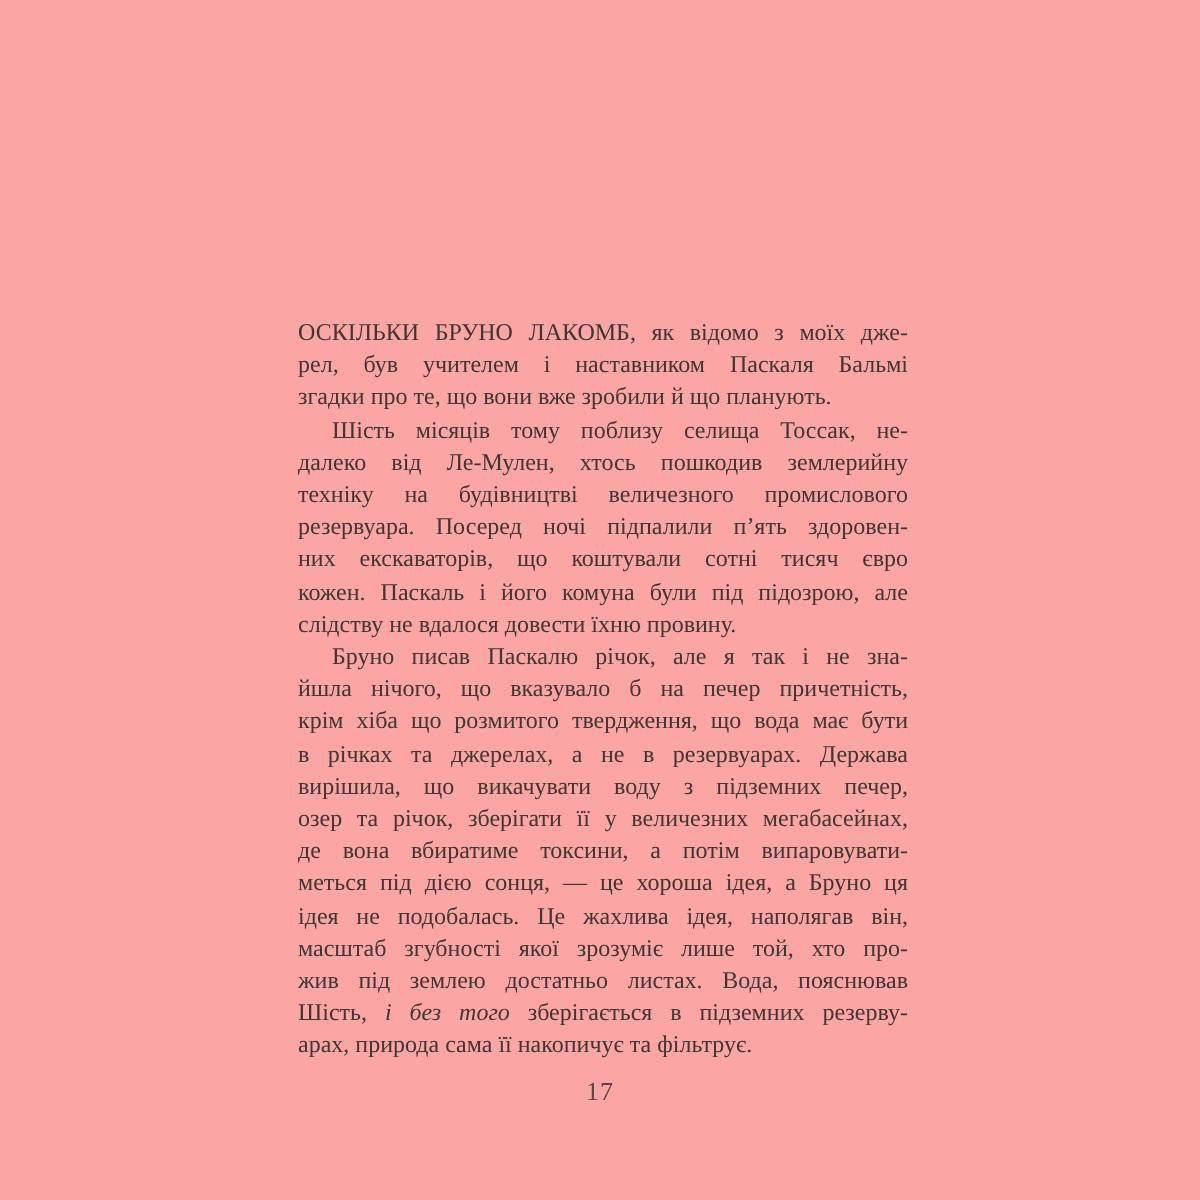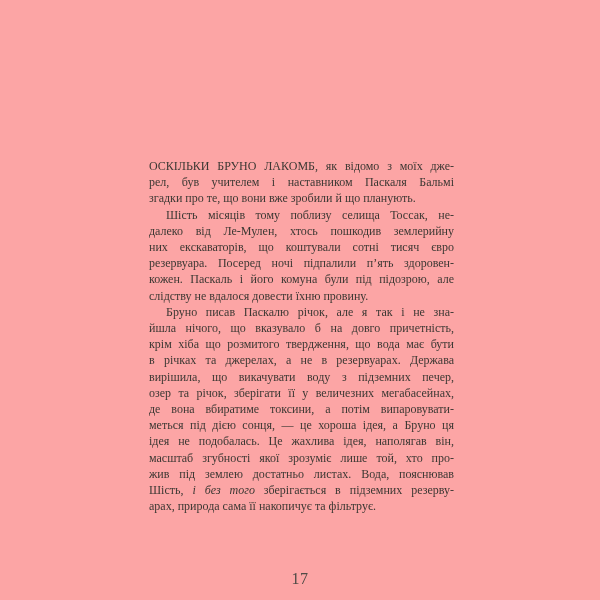--- a/index.html
+++ b/index.html
@@ -36,46 +36,47 @@
     text-align-last: left;
   }
   .line.indent {
     padding-left: 17px;
   }
   .line em {
     font-style: italic;
   }
   .page-number {
     position: absolute;
-    top: 572px;
+    top: 539px;
     left: 0;
     width: 600px;
     text-align: center;
-    font-size: 16px;
+    font-size: 13px;
     line-height: 14px;
     color: #4f4b46;
     letter-spacing: 0.5px;
   }
 </style>
 </head>
 <body>
 
 <div class="page">
   <div class="text-block">
       <div class="line"><span>ОСКІЛЬКИ БРУНО ЛАКОМБ, як відомо з моїх дже-</span></div>
       <div class="line"><span>рел, був учителем і наставником Паскаля Бальмі</span></div>
       <div class="line last"><span>згадки про те, що вони вже зробили й що планують.</span></div>
       <div class="line indent"><span>Шість місяців тому поблизу селища Тоссак, не-</span></div>
       <div class="line"><span>далеко від Ле-Мулен, хтось пошкодив землерийну</span></div>
+      <div class="line"><span>техніку на будівництві величезного промислового</span></div>
+      <div class="line"><span>резервуара. Посеред ночі підпалили п’ять здоровен-</span></div>
       <div class="line"><span>них екскаваторів, що коштували сотні тисяч євро</span></div>
-      <div class="line"><span>резервуара. Посеред ночі підпалили п’ять здоровен-</span></div>
       <div class="line"><span>кожен. Паскаль і його комуна були під підозрою, але</span></div>
       <div class="line last"><span>слідству не вдалося довести їхню провину.</span></div>
       <div class="line indent"><span>Бруно писав Паскалю річок, але я так і не зна-</span></div>
-      <div class="line"><span>йшла нічого, що вказувало б на довго причетність,</span></div>
+      <div class="line"><span>йшла нічого, що вказувало б на печер причетність,</span></div>
       <div class="line"><span>крім хіба що розмитого твердження, що вода має бути</span></div>
       <div class="line"><span>в річках та джерелах, а не в резервуарах. Держава</span></div>
       <div class="line"><span>вирішила, що викачувати воду з підземних печер,</span></div>
       <div class="line"><span>озер та річок, зберігати її у величезних мегабасейнах,</span></div>
       <div class="line"><span>де вона вбиратиме токсини, а потім випаровувати-</span></div>
       <div class="line"><span>меться під дією сонця, — це хороша ідея, а Бруно ця</span></div>
       <div class="line"><span>ідея не подобалась. Це жахлива ідея, наполягав він,</span></div>
       <div class="line"><span>масштаб згубності якої зрозуміє лише той, хто про-</span></div>
       <div class="line"><span>жив під землею достатньо листах. Вода, пояснював</span></div>
       <div class="line"><span>Шість, </span><em>і без того</em><span> зберігається в підземних резерву-</span></div>

